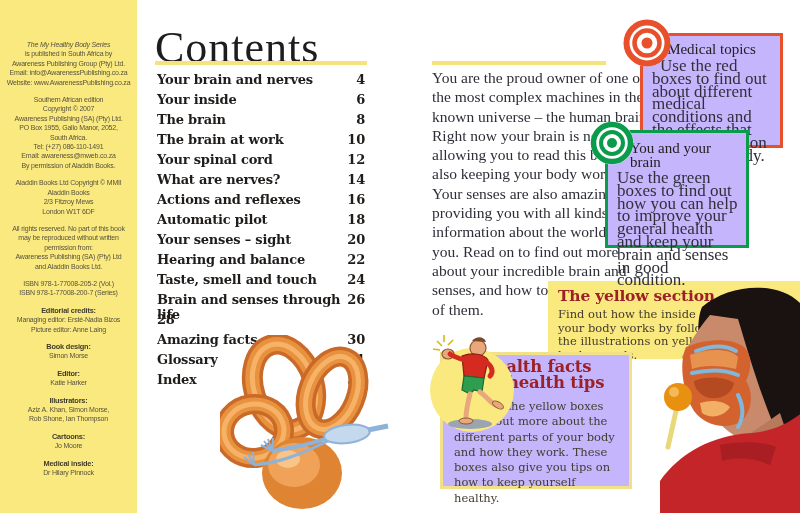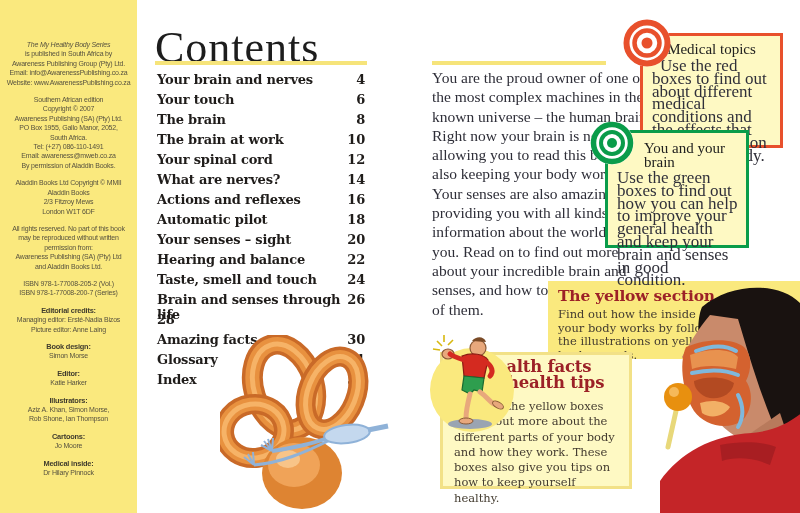--- a/index.html
+++ b/index.html
@@ -30,25 +30,25 @@
            letter-spacing:-0.2px;color:#1F1C1A;}
   
   #ear{position:absolute;left:83px;top:335px;}
   
   .page-right{position:absolute;left:412px;top:0;width:388px;height:513px;}
   #intro-title{left:20px;top:22px;}
   #intro-rule{left:20px;top:61px;width:174px;}
   #intro-body{position:absolute;left:20px;top:68px;width:223px;margin:0;
               font-size:15.5px;line-height:19.3px;color:var(--ink);}
   
-  .note-box{position:absolute;background:#fef9c3;box-sizing:border-box;}
+  .note-box{position:absolute;background:#c4b5fd;box-sizing:border-box;}
   #medical-box{left:228px;top:33px;width:143px;height:115px;border:3px solid var(--red);z-index:2;}
   #green-box{left:193px;top:130px;width:144px;height:118px;border:3px solid var(--green);z-index:4;}
   .note-title{font-size:15px;line-height:15px;color:#21211F;margin:6px 6px 3px 6px;text-align:center;}
-  #green-box .note-title{text-align:left;margin:8px 4px 3px 36px;line-height:14px;}
+  #green-box .note-title{text-align:left;margin:8px 4px 3px 22px;line-height:14px;}
   .note-body{font-size:17px;line-height:12.8px;color:#30303A;margin:0 7px 0 9px;}
   #medical-box .note-body{text-indent:8px;}
   .target{position:absolute;}
   #red-target{left:211px;top:19px;z-index:3;}
   #green-target{left:178px;top:121px;z-index:5;}
   #yellow-box{position:absolute;left:136px;top:281px;width:264px;height:78px;
               background:var(--yellow);z-index:1;box-sizing:border-box;padding:5px 0 0 10px;}
   .maroon-head{font-family:"DejaVu Serif",serif;font-weight:bold;font-size:15.5px;
                color:var(--maroon);letter-spacing:-0.2px;}
   #yellow-box .yb-body{width:172px;font-family:"DejaVu Serif",serif;font-size:11.5px;
@@ -130,21 +130,21 @@
 
 <section class="page-left">
   <h1 class="big-head" id="contents-title">Contents</h1>
   <div class="rule" id="contents-rule"></div>
   <div id="toc">
       <div class="toc-row">
         <span class="toc-label">Your brain and nerves</span>
         <span class="toc-page">4</span>
       </div>
       <div class="toc-row">
-        <span class="toc-label">Your touch</span>
+        <span class="toc-label">Your inside</span>
         <span class="toc-page">6</span>
       </div>
       <div class="toc-row">
         <span class="toc-label">The brain</span>
         <span class="toc-page">8</span>
       </div>
       <div class="toc-row">
         <span class="toc-label">The brain at work</span>
         <span class="toc-page">10</span>
       </div>

